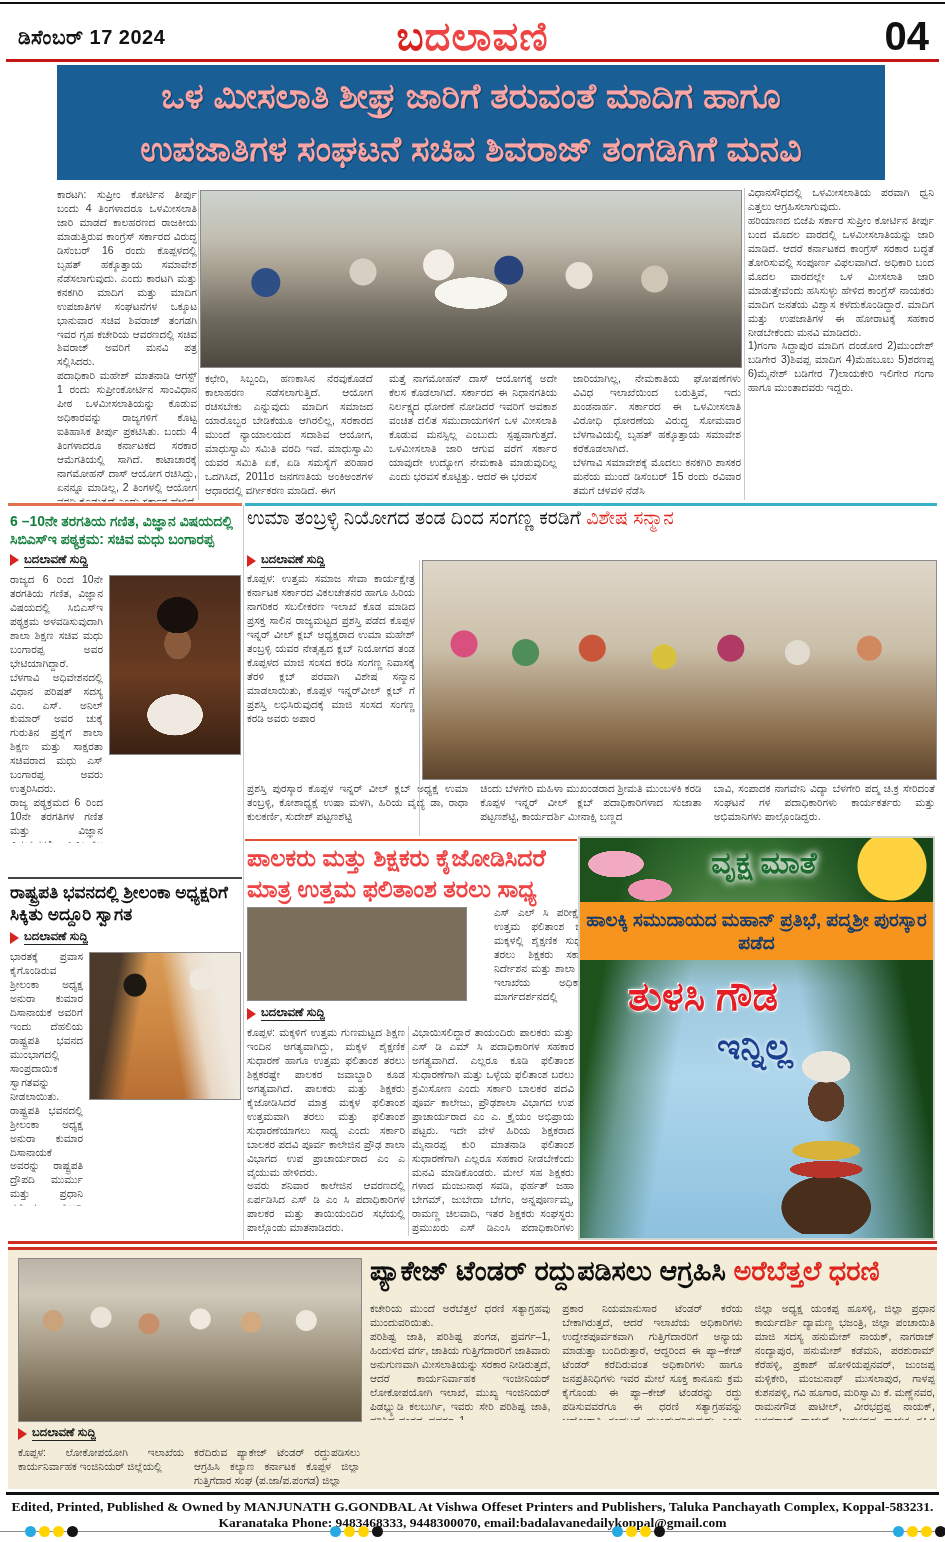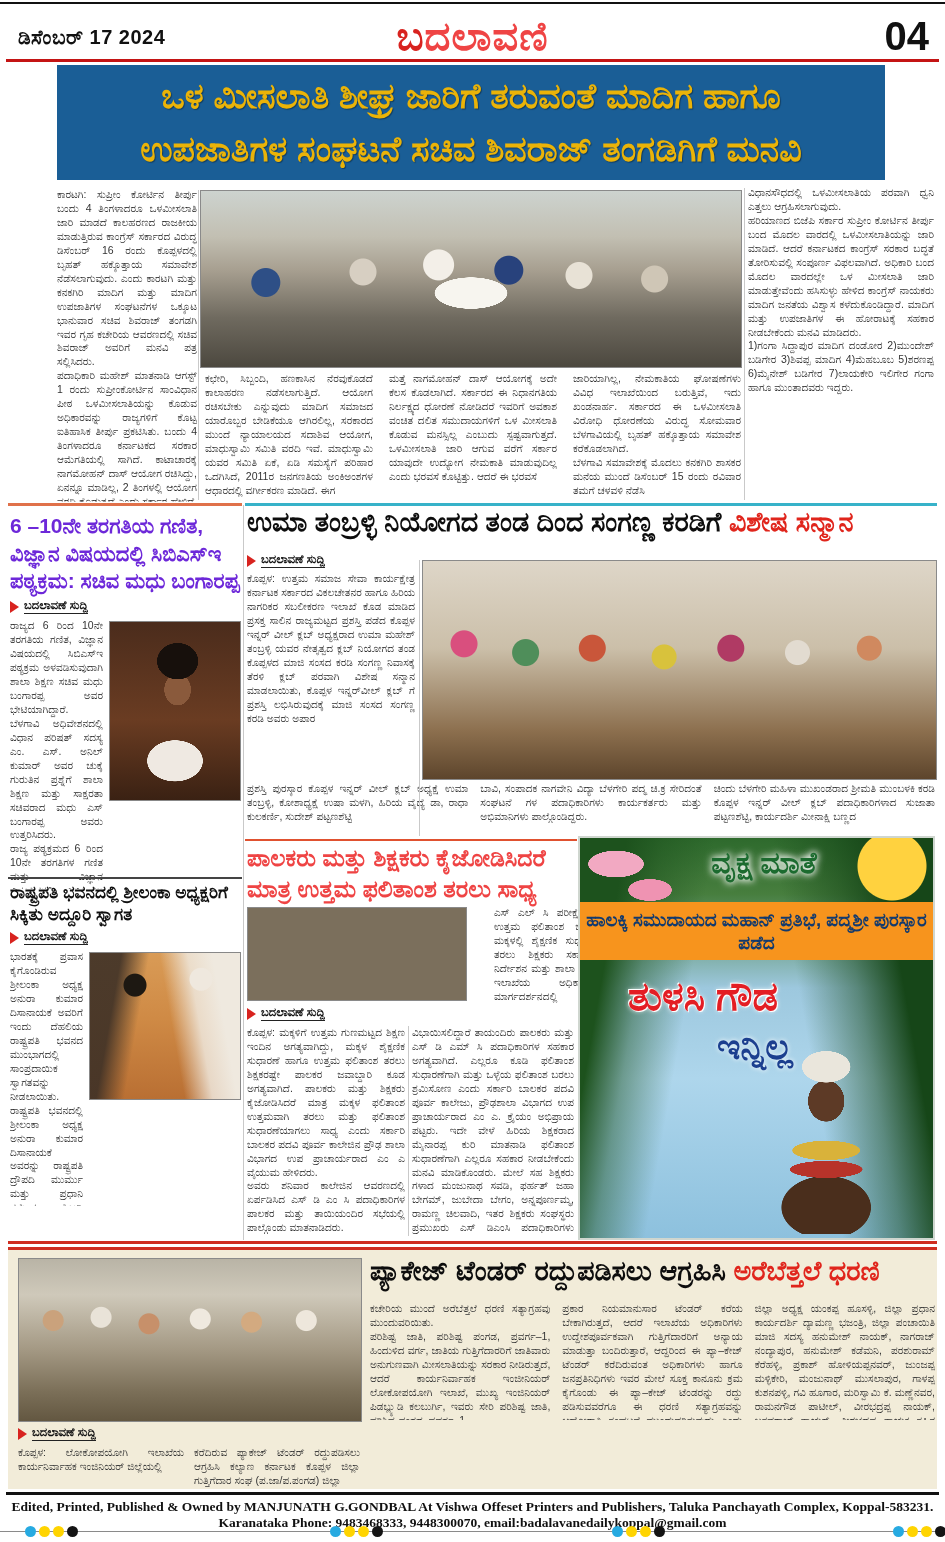--- a/index.html
+++ b/index.html
@@ -9,21 +9,21 @@
   .body-txt{font-size:10.5px;line-height:1.33;text-align:justify;color:#333;white-space:pre-line;overflow:hidden;}
   .hairline-v{position:absolute;width:1px;background:#c9c9c9;}
   
   .topline{position:absolute;left:0;top:2px;width:945px;height:2px;background:#111;}
   .date{left:18px;top:26px;font-size:20px;font-weight:bold;color:#111;letter-spacing:.5px;}
   .masthead{left:0;top:14px;width:945px;text-align:center;font-size:40px;font-weight:bold;letter-spacing:1px;}
   .masthead .m1{color:#d8231f;} .masthead .m2{color:#ef4444;}
   .pagenum{right:16px;top:14px;font-size:40px;font-weight:bold;color:#111;}
   .redrule{position:absolute;left:6px;top:59px;width:933px;height:3px;background:#c41414;}
   
-  .lead-box{left:57px;top:65px;width:828px;height:115px;background:#1a5e96;color:#eab308;text-align:center;
+  .lead-box{left:57px;top:65px;width:828px;height:115px;background:#1a5e96;color:#fca5a5;text-align:center;
             font-weight:bold;font-size:35px;line-height:53px;padding-top:4px;box-sizing:border-box;
             text-shadow:1px 1px 1px rgba(0,0,0,.35);}
   .lead-colL{left:57px;top:188px;width:140px;height:314px;}
   .lead-colR{left:748px;top:186px;width:186px;height:316px;}
   .lead-photo{left:200px;top:190px;width:540px;height:176px;border:1px solid #8a8a8a;
     background:
       radial-gradient(circle at 12% 52%, #2e4f86 0 14px, rgba(46,79,134,0) 15px),
       radial-gradient(circle at 30% 46%, #d7cfc2 0 13px, rgba(215,207,194,0) 14px),
       radial-gradient(circle at 44% 42%, #f3efe8 0 15px, rgba(243,239,232,0) 16px),
       radial-gradient(circle at 57% 45%, #28427c 0 14px, rgba(40,66,124,0) 15px),
@@ -35,40 +35,40 @@
   .lead-under .c{flex:1;}
   
   .div-orange{position:absolute;left:8px;top:503px;width:234px;height:3px;background:#e0714a;}
   .div-teal{position:absolute;left:245px;top:503px;width:692px;height:3px;background:#37b2c9;}
   
   .byline{display:flex;align-items:center;gap:5px;margin:4px 0 5px 0;}
   .byline .tri{width:0;height:0;border-left:9px solid #d8231f;border-top:6px solid transparent;border-bottom:6px solid transparent;}
   .byline .bt{font-size:11.5px;font-weight:bold;color:#111;border-bottom:1.5px solid #222;padding-bottom:1px;}
   
   .cbse{left:10px;top:512px;width:231px;height:363px;}
-  .cbse h2{margin:0;font-size:21px;line-height:1.32;color:#6d28d9;font-weight:bold;}
+  .cbse h2{margin:0;font-size:14px;line-height:1.32;color:#15803d;font-weight:bold;}
   .cbse .photo{float:right;width:130px;height:178px;margin:2px 0 4px 6px;border:1px solid #888;
     background:
       radial-gradient(ellipse 34px 30px at 52% 22%, #17100c 0 60%, rgba(23,16,12,0) 61%),
       radial-gradient(ellipse 22px 26px at 52% 38%, #8a5a3c 0 60%, rgba(138,90,60,0) 61%),
       radial-gradient(ellipse 46px 34px at 50% 78%, #efe9e2 0 60%, rgba(239,233,226,0) 61%),
       linear-gradient(180deg,#4b2c1c 0%,#6a3c22 55%,#3a2113 100%);}
   .sri{left:10px;top:882px;width:231px;height:356px;}
   .sri h2{margin:0;font-size:17px;line-height:1.3;color:#101010;font-weight:bold;}
   .sri .photo{float:right;width:150px;height:146px;margin:2px 0 4px 6px;border:1px solid #888;
     background:
       radial-gradient(circle at 30% 22%, #1d1812 0 11px, rgba(29,24,18,0) 12px),
       radial-gradient(circle at 74% 18%, #efe8de 0 11px, rgba(239,232,222,0) 12px),
       linear-gradient(100deg, rgba(61,48,38,.9) 18%, rgba(61,48,38,0) 34%),
       linear-gradient(260deg, #efe9df 0 16%, rgba(239,233,223,.85) 30%, rgba(239,233,223,0) 46%),
       linear-gradient(180deg,#d99b56 0%,#cf8a45 45%,#b96f33 100%);}
   .leftrule{position:absolute;left:8px;top:877px;width:234px;height:2px;background:#444;}
   .vline-left{left:243px;top:505px;height:735px;}
   
-  .uma-head{left:247px;top:507px;width:688px;font-size:27px;font-weight:bold;line-height:1.15;color:#0d0d0d;}
+  .uma-head{left:247px;top:507px;width:688px;font-size:19px;font-weight:normal;line-height:1.15;color:#0d0d0d;}
   .uma-head .red{color:#e0251c;}
   .uma-byline{left:247px;top:549px;width:180px;}
   .uma-col1{left:247px;top:572px;width:168px;height:206px;}
   .uma-photo{left:422px;top:560px;width:513px;height:218px;border:1px solid #8a8a8a;
     background:
       radial-gradient(circle at 8% 38%, #d94f7e 0 13px, rgba(217,79,126,0) 14px),
       radial-gradient(circle at 20% 42%, #4f8e5a 0 13px, rgba(79,142,90,0) 14px),
       radial-gradient(circle at 33% 40%, #c9563a 0 13px, rgba(201,86,58,0) 14px),
       radial-gradient(circle at 47% 44%, #d8c23c 0 12px, rgba(216,194,60,0) 13px),
       radial-gradient(circle at 60% 40%, #b03a64 0 13px, rgba(176,58,100,0) 14px),
@@ -216,22 +216,22 @@
   <div class="abs uma-byline">
     <div class="byline">
         <span class="tri"></span>
         <span class="bt">ಬದಲಾವಣೆ ಸುದ್ದಿ</span>
       </div>
   </div>
   <div class="abs uma-col1 body-txt">ಕೊಪ್ಪಳ: ಉತ್ತಮ ಸಮಾಜ ಸೇವಾ ಕಾರ್ಯಕ್ಷೇತ್ರ ಕರ್ನಾಟಕ ಸರ್ಕಾರದ ವಿಕಲಚೇತನರ ಹಾಗೂ ಹಿರಿಯ ನಾಗರಿಕರ ಸಬಲೀಕರಣ ಇಲಾಖೆ ಕೊಡ ಮಾಡಿದ ಪ್ರಸಕ್ತ ಸಾಲಿನ ರಾಜ್ಯಮಟ್ಟದ ಪ್ರಶಸ್ತಿ ಪಡೆದ ಕೊಪ್ಪಳ ಇನ್ನರ್ ವೀಲ್ ಕ್ಲಬ್ ಅಧ್ಯಕ್ಷರಾದ ಉಮಾ ಮಹೇಶ್ ತಂಬ್ರಳ್ಳಿ ಯವರ ನೇತೃತ್ವದ ಕ್ಲಬ್ ನಿಯೋಗದ ತಂಡ ಕೊಪ್ಪಳದ ಮಾಜಿ ಸಂಸದ ಕರಡಿ ಸಂಗಣ್ಣ ನಿವಾಸಕ್ಕೆ ತೆರಳಿ ಕ್ಲಬ್ ಪರವಾಗಿ ವಿಶೇಷ ಸನ್ಮಾನ ಮಾಡಲಾಯಿತು, ಕೊಪ್ಪಳ ಇನ್ನರ್‌ವೀಲ್ ಕ್ಲಬ್ ಗೆ ಪ್ರಶಸ್ತಿ ಲಭಿಸಿರುವುದಕ್ಕೆ ಮಾಜಿ ಸಂಸದ ಸಂಗಣ್ಣ ಕರಡಿ ಅವರು ಅಪಾರ</div>
   <div class="abs uma-photo"></div>
   <div class="abs uma-cap">
     <div class="c body-txt">ಪ್ರಶಸ್ತಿ ಪುರಸ್ಕಾರ ಕೊಪ್ಪಳ ಇನ್ನರ್ ವೀಲ್ ಕ್ಲಬ್ ಅಧ್ಯಕ್ಷೆ ಉಮಾ ತಂಬ್ರಳ್ಳಿ, ಕೋಶಾಧ್ಯಕ್ಷೆ ಉಷಾ ಮಳಗಿ, ಹಿರಿಯ ವೈದ್ಯೆ ಡಾ, ರಾಧಾ ಕುಲಕರ್ಣಿ, ಸುದೇಶ್ ಪಟ್ಟಣಶೆಟ್ಟಿ</div>
+    <div class="c body-txt">ಚಿಂದು ಬೆಳಗೇರಿ ಮಹಿಳಾ ಮುಖಂಡರಾದ ಶ್ರೀಮತಿ ಮುಂಬಳಕಿ ಕರಡಿ ಕೊಪ್ಪಳ ಇನ್ನರ್ ವೀಲ್ ಕ್ಲಬ್ ಪದಾಧಿಕಾರಿಗಳಾದ ಸುಜಾತಾ ಪಟ್ಟಣಶೆಟ್ಟಿ, ಕಾರ್ಯದರ್ಶಿ ಮೀನಾಕ್ಷಿ ಬಣ್ಣದ</div>
     <div class="c body-txt">ಬಾವಿ, ಸಂಪಾದಕ ನಾಗವೇನಿ ವಿದ್ಯಾ ಬೆಳಗೇರಿ ಪದ್ಮ ಚಿ.ಕ್ರ ಸೇರಿದಂತೆ ಸಂಘಟನೆ ಗಳ ಪದಾಧಿಕಾರಿಗಳು ಕಾರ್ಯಕರ್ತರು ಮತ್ತು ಅಭಿಮಾನಿಗಳು ಪಾಲ್ಗೊಂಡಿದ್ದರು.</div>
-    <div class="c body-txt">ಚಿಂದು ಬೆಳಗೇರಿ ಮಹಿಳಾ ಮುಖಂಡರಾದ ಶ್ರೀಮತಿ ಮುಂಬಳಕಿ ಕರಡಿ ಕೊಪ್ಪಳ ಇನ್ನರ್ ವೀಲ್ ಕ್ಲಬ್ ಪದಾಧಿಕಾರಿಗಳಾದ ಸುಜಾತಾ ಪಟ್ಟಣಶೆಟ್ಟಿ, ಕಾರ್ಯದರ್ಶಿ ಮೀನಾಕ್ಷಿ ಬಣ್ಣದ</div>
   </div>
   <div class="uma-rule"></div>
   <div class="hairline-v vline-uma"></div>
 
   <div class="abs pal-head">ಪಾಲಕರು ಮತ್ತು ಶಿಕ್ಷಕರು ಕೈಜೋಡಿಸಿದರೆ ಮಾತ್ರ ಉತ್ತಮ ಫಲಿತಾಂಶ ತರಲು ಸಾಧ್ಯ</div>
   <div class="abs pal-photo"></div>
   <div class="abs pal-side body-txt">ಎಸ್ ಎಲ್ ಸಿ ಪರೀಕ್ಷೆಯಲ್ಲಿ ಉತ್ತಮ ಫಲಿತಾಂಶ ಬರಲು ಮಕ್ಕಳಲ್ಲಿ ಶೈಕ್ಷಣಿಕ ಸುಧಾರಣೆ ತರಲು ಶಿಕ್ಷಕರು ಸರ್ಕಾರದ ನಿರ್ದೇಶನ ಮತ್ತು ಶಾಲಾ ಶಿಕ್ಷಣ ಇಲಾಖೆಯ ಅಧಿಕಾರಿಗಳ ಮಾರ್ಗದರ್ಶನದಲ್ಲಿ</div>
   <div class="abs pal-byline">
     <div class="byline">
         <span class="tri"></span>

